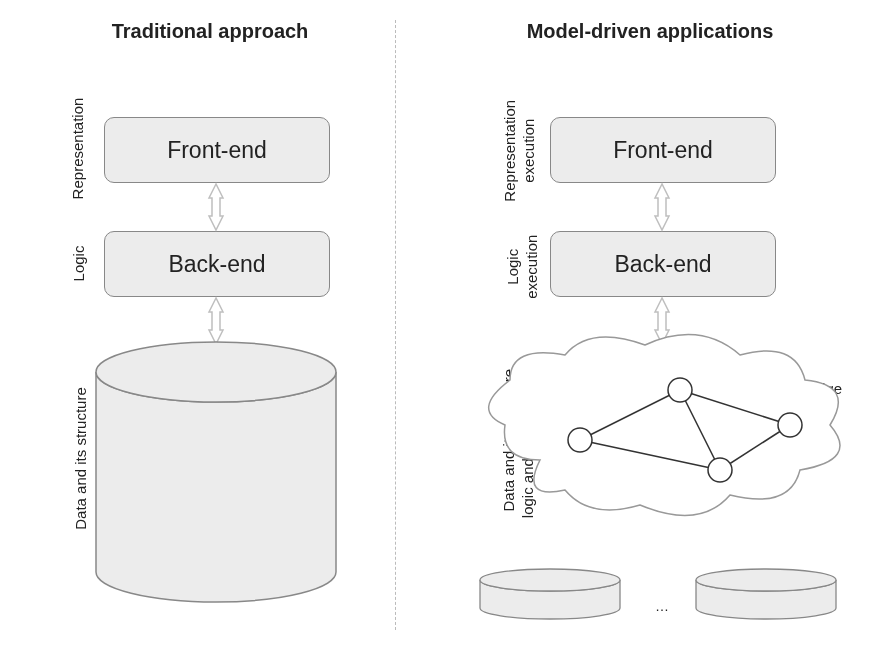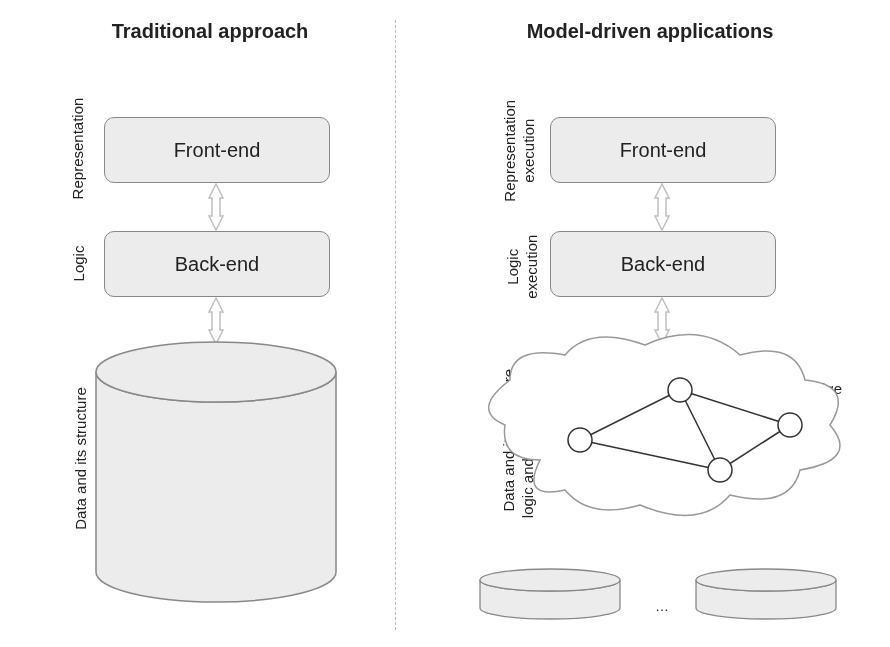--- a/index.html
+++ b/index.html
@@ -23,21 +23,21 @@
     text-align: center;
   }
   .box {
     position: absolute;
     border: 1.5px solid #888;
     border-radius: 10px;
     background: #ececec;
     display: flex;
     align-items: center;
     justify-content: center;
-    font-size: 20px;
+    font-size: 23px;
   }
   .vlabel {
     position: absolute;
     font-size: 15px;
     text-align: center;
     transform: rotate(-90deg);
     transform-origin: center center;
     white-space: nowrap;
   }
   .vlabel-multi {

